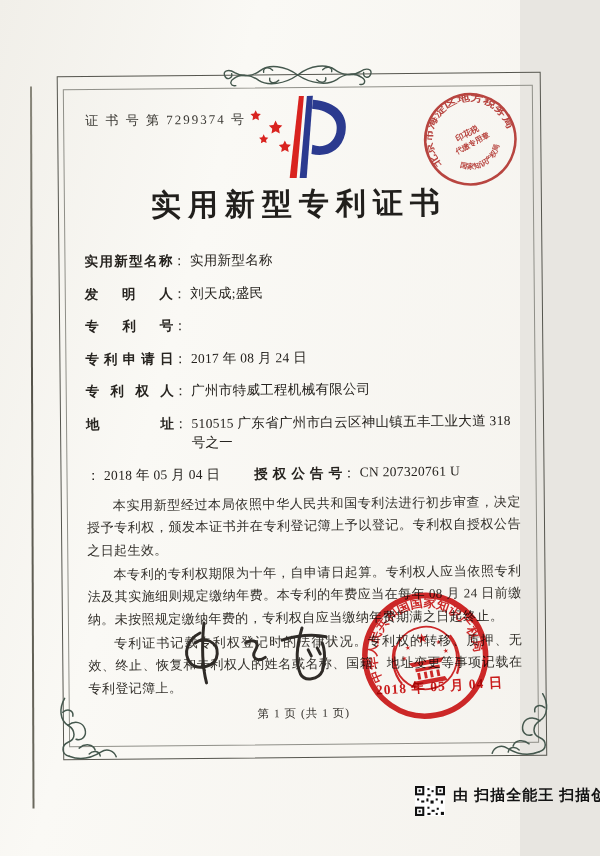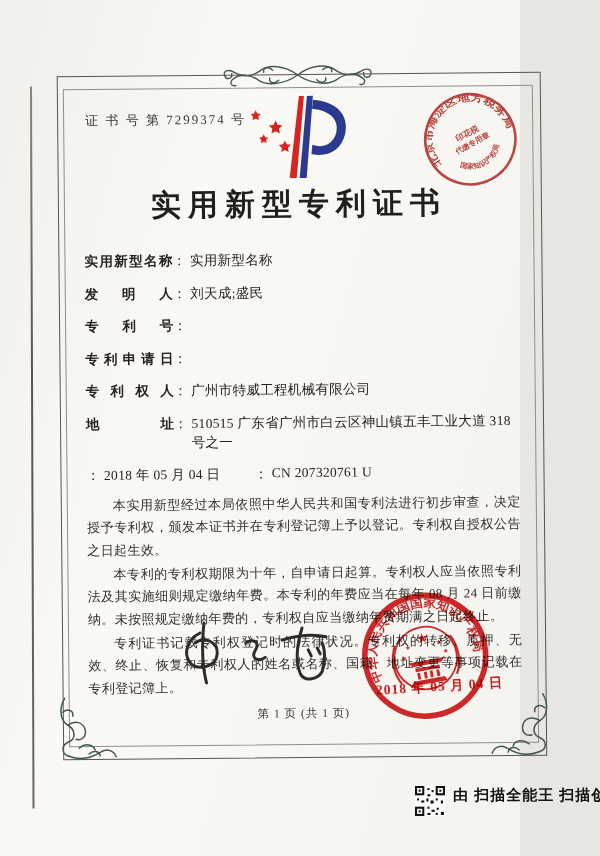--- a/index.html
+++ b/index.html
@@ -146,38 +146,40 @@
         <span class="field-colon">：</span>
         <span class="field-value">刘天成;盛民</span>
       </div>
       <div class="field-row">
         <span class="field-label">专利号</span>
         <span class="field-colon">：</span>
       </div>
       <div class="field-row">
         <span class="field-label">专利申请日</span>
         <span class="field-colon">：</span>
+        <span class="field-value">2017 年 08 月 24 日</span>
       </div>
       <div class="field-row">
         <span class="field-label">专利权人</span>
         <span class="field-colon">：</span>
         <span class="field-value">广州市特威工程机械有限公司</span>
       </div>
       <div class="field-row">
         <span class="field-label">地址</span>
         <span class="field-colon">：</span>
         <span class="field-value">510515 广东省广州市白云区神山镇五丰工业大道 318 号之一</span>
       </div>
 
       <div class="grant-row">
         <div class="grant-pair">
           <span class="field-colon">：</span>
           <span class="field-value">2018 年 05 月 04 日</span>
         </div>
         <div class="grant-pair second">
+          <span class="field-label">授权公告号</span>
           <span class="field-colon">：</span>
           <span class="field-value">CN 207320761 U</span>
         </div>
       </div>
 
       <div class="paras">
         <p>本实用新型经过本局依照中华人民共和国专利法进行初步审查，决定授予专利权，颁发本证书并在专利登记簿上予以登记。专利权自授权公告之日起生效。</p>
         <p>本专利的专利权期限为十年，自申请日起算。专利权人应当依照专利法及其实施细则规定缴纳年费。本专利的年费应当在每年 08 月 24 日前缴纳。未按照规定缴纳年费的，专利权自应当缴纳年费期满之日起终止。</p>
         <p>专利证书记载专利权登记时的法律状况。专利权的转移、质押、无效、终止、恢复和专利权人的姓名或名称、国籍、地址变更等事项记载在专利登记簿上。</p>
       </div>

